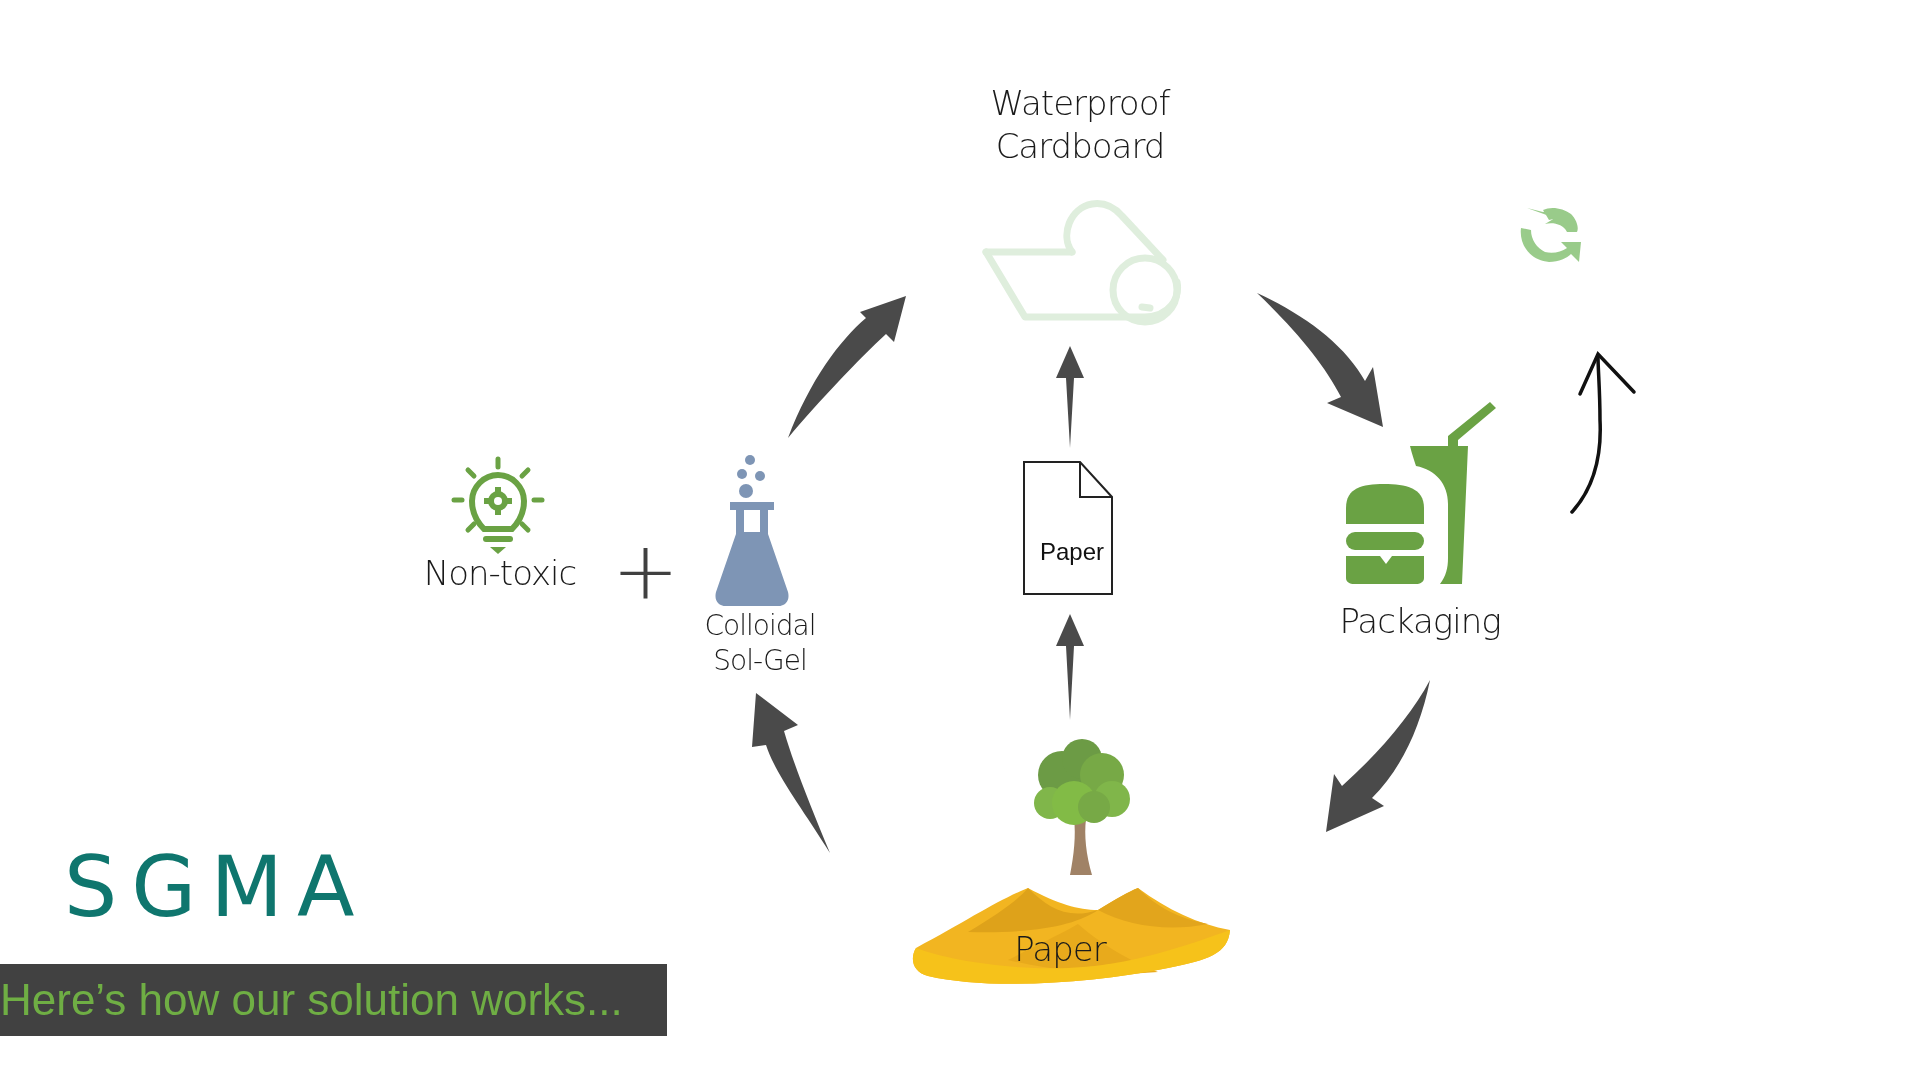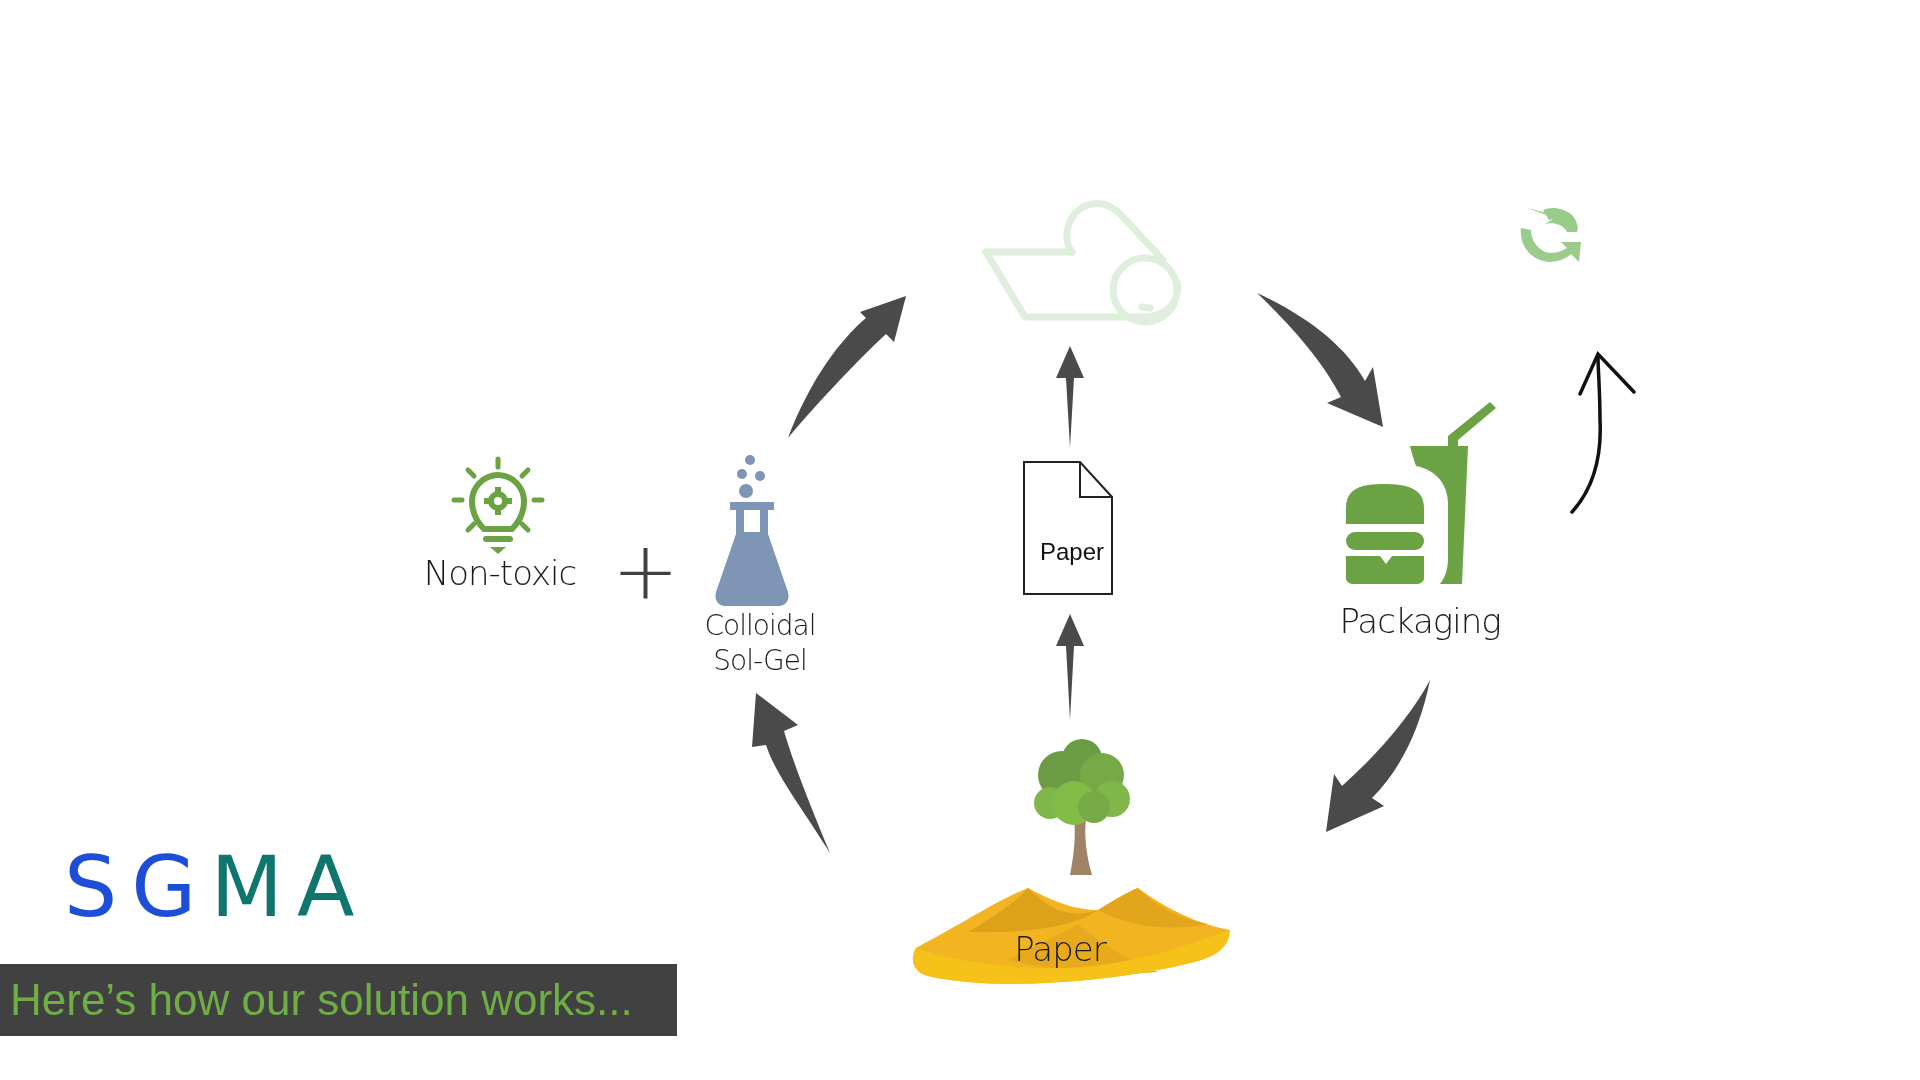--- a/index.html
+++ b/index.html
@@ -4,30 +4,32 @@
   <style>
     html, body { margin: 0; padding: 0; background: #ffffff; }
     body { width: 1920px; height: 1080px; position: relative; overflow: hidden; font-family: "DejaVu Sans", sans-serif; }
     .abs { position: absolute; }
     .label { color: #1a1a1a; font-family: "DejaVu Sans", sans-serif; font-weight: 200; text-align: center; line-height: 1.25; white-space: nowrap; }
     .label span { display: block; }
     .big { font-size: 34px; letter-spacing: -1px; }
     .med { font-size: 28px; letter-spacing: -1px; }
     .plus { font-size: 80px; color: #404040; font-weight: 300; line-height: 1; }
     .logo { font-family: "DejaVu Sans", sans-serif; font-size: 84px; letter-spacing: 14px; font-weight: 400; }
-    .logo .dark { color: #1d4ed8; }
+    .logo .dark { color: #0f766e; }
     .logo .green { color: #0f766e; }
-    .banner { background: #414141; color: #6fae44; font-family: "Liberation Sans", sans-serif; font-size: 44px; line-height: 72px; padding-left: 10px; }
+    .banner { background: #414141; color: #6fae44; font-family: "Liberation Sans", sans-serif; font-size: 44px; line-height: 72px; }
     .paper-text { font-family: "Liberation Sans", sans-serif; font-size: 24px; color: #111; text-align: center; }
     svg { overflow: visible; }
   </style>
 </head>
 <body>
 
 <div class="abs label big" style="left:960px; top:82px; width:240px;">
+  <span>Waterproof</span>
+  <span>Cardboard</span>
 </div>
 
 <svg class="abs" style="left:980px; top:190px;" width="220" height="140">
   <g fill="none" stroke="#dfeedd" stroke-width="7" stroke-linecap="round" stroke-linejoin="round">
     <path d="M6 62 L92 62"></path>
     <path d="M6 62 L45 127 L165 127 C190 126 200 108 197 92"></path>
     <path d="M92 62 C80 45 90 18 112 14 C125 12 135 18 142 26 L183 70"></path>
     <circle cx="165" cy="100" r="32"></circle>
     <path d="M170 118 L162 117"></path>
   </g>

